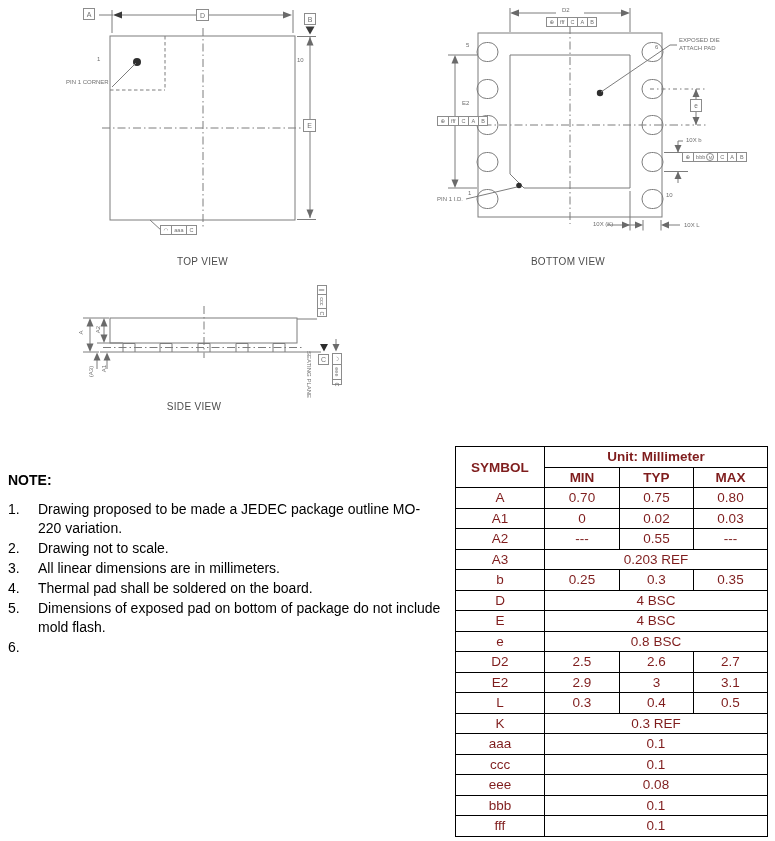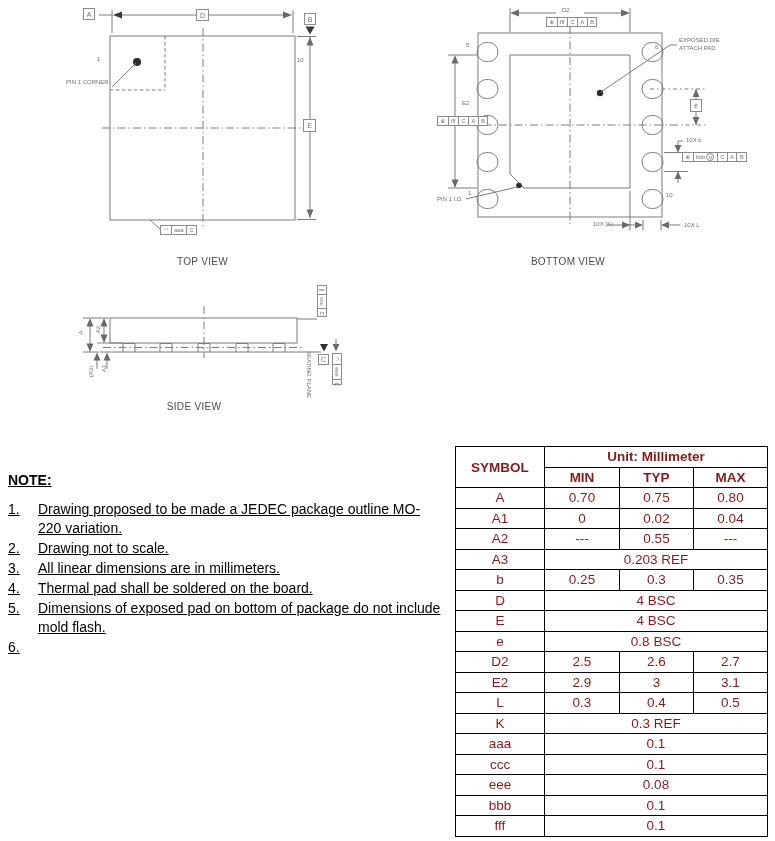--- a/index.html
+++ b/index.html
@@ -15,21 +15,21 @@
        height:10px;box-sizing:border-box;align-items:stretch;white-space:nowrap;}
   .fcf .cell{display:flex;align-items:center;justify-content:center;padding:0 2.5px;
        font-size:5.5px;color:#6f6f6f;border-left:1px solid #8c8c8c;box-sizing:border-box;}
   .fcf .cell:first-child{border-left:none;}
   .mcirc{display:inline-flex;width:6px;height:6px;border:1px solid #8c8c8c;border-radius:50%;
        font-size:4px;line-height:5px;align-items:center;justify-content:center;margin-left:1px;color:#6f6f6f;}
   .rotcw{transform:rotate(90deg);}
   .rotccw{transform:rotate(-90deg);}
   .vtitle{position:absolute;text-align:center;font-size:10px;color:#4c4c4c;letter-spacing:.3px;}
   
-  .notes{position:absolute;left:8px;top:472px;width:440px;color:#000;text-decoration:underline;}
+  .notes{position:absolute;left:8px;top:472px;width:440px;color:#000;}
   .notes .note-heading{font-size:14px;font-weight:bold;margin:0 0 12px 0;}
   .note-item{display:flex;font-size:14px;line-height:19px;margin-bottom:1px;}
   .note-item .num{width:30px;flex:none;}
   .note-item .note-text{white-space:pre-wrap;}
   
   table.dims{position:absolute;left:455px;top:446px;border-collapse:collapse;
        font-size:13.5px;color:#7f1d1d;table-layout:fixed;}
   table.dims td{border:1px solid #000;text-align:center;height:19.5px;padding:0 2px;
        overflow:hidden;}
   table.dims .b{font-weight:bold;}
@@ -263,21 +263,21 @@
     <tr>
       <td>A</td>
       <td>0.70</td>
       <td>0.75</td>
       <td>0.80</td>
     </tr>
     <tr>
       <td>A1</td>
       <td>0</td>
       <td>0.02</td>
-      <td>0.04</td>
+      <td>0.03</td>
     </tr>
     <tr>
       <td>A2</td>
       <td>---</td>
       <td>0.55</td>
       <td>---</td>
     </tr>
     <tr>
       <td>A3</td>
       <td colspan="3">0.203 REF</td>

